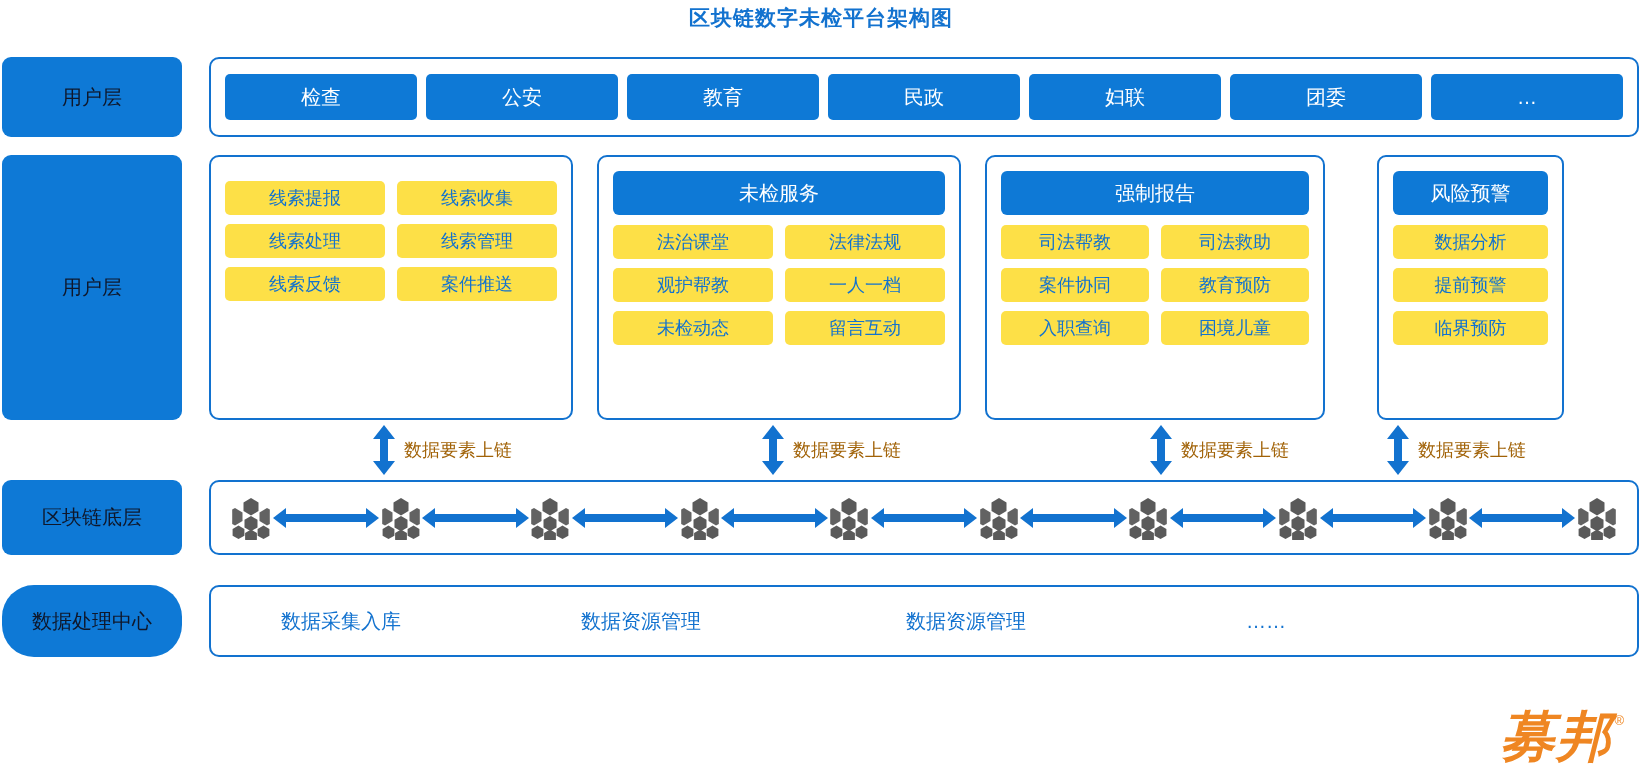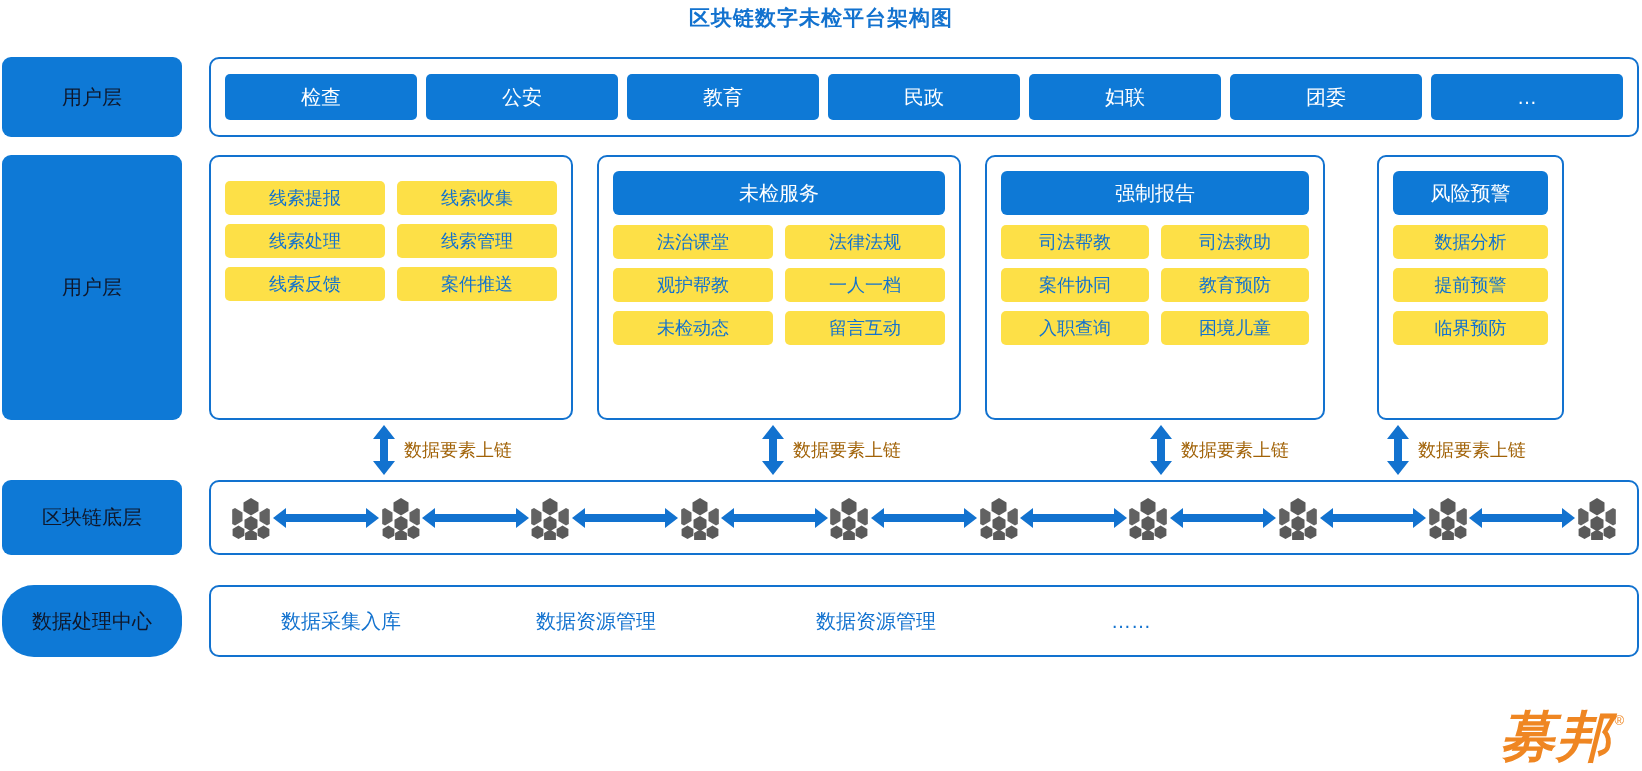--- a/index.html
+++ b/index.html
@@ -207,20 +207,21 @@
 
   
   #label-data { top: 585px; height: 72px; border-radius: 32px; }
   #panel-data { left: 209px; top: 585px; width: 1430px; height: 72px; }
   .data-items {
     position: absolute;
     inset: 0;
     display: flex;
     align-items: center;
     padding-left: 70px;
+    gap: 45px;
   }
   .data-item {
     color: #1272cf;
     font-size: 20px;
     white-space: nowrap;
   }
   .data-item:nth-child(1) { margin-right: 135px; }
   .data-item:nth-child(2) { margin-right: 160px; }
   .data-item:nth-child(3) { margin-right: 175px; }
 

